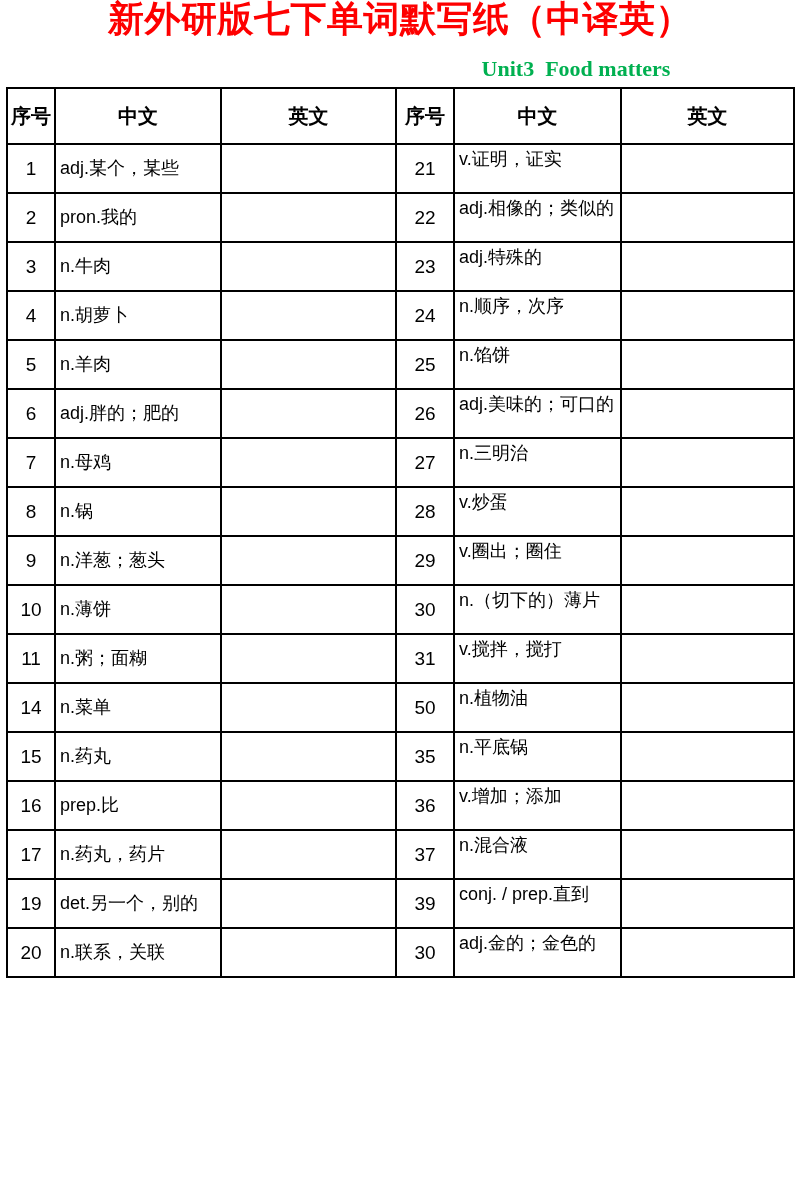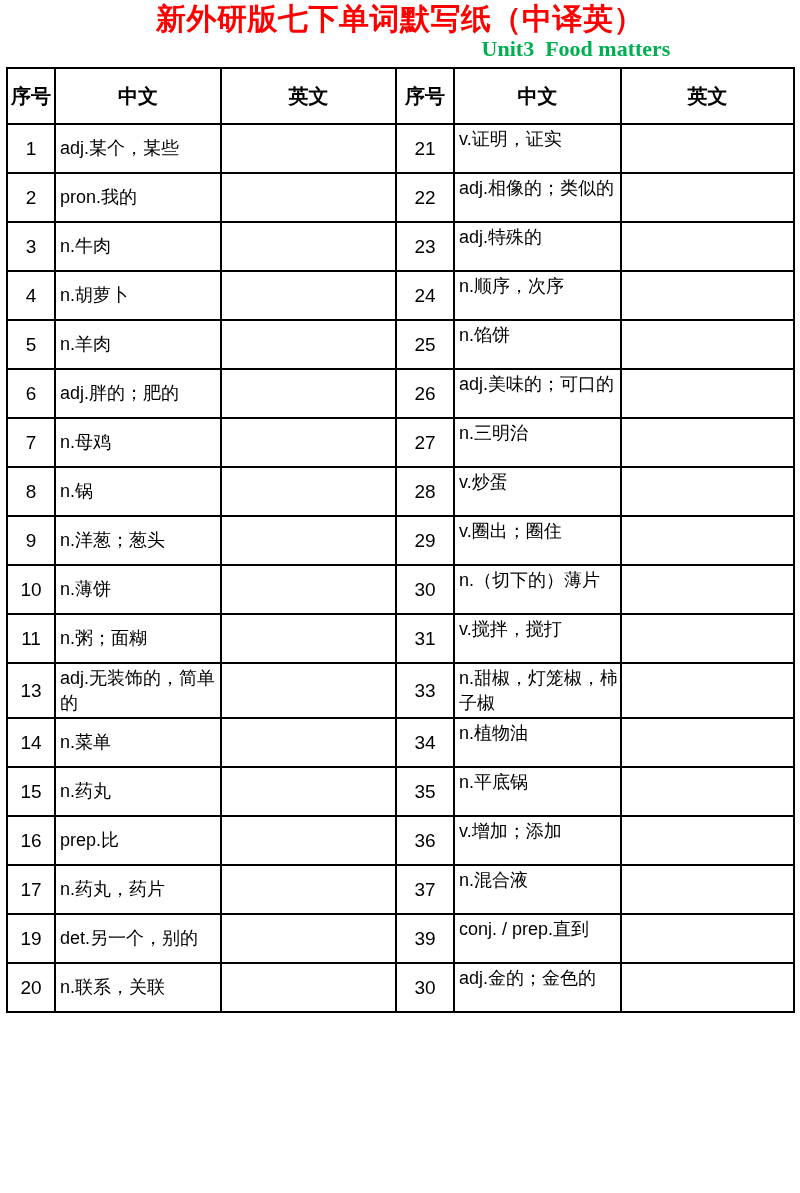--- a/index.html
+++ b/index.html
@@ -6,39 +6,40 @@
   body {
     width: 800px; height: 1193px;
     background: #ffffff;
     overflow: hidden;
     font-family: "Liberation Sans", sans-serif;
     color: #000;
   }
   .title {
     margin-top: 3px;
     text-align: center;
-    font-size: 30px;
+    font-size: 36px;
     font-weight: bold;
     line-height: 31px;
     color: var(--title-color, #fe0000);
     letter-spacing: 0.5px;
     white-space: pre;
   }
   .subtitle-row { height: 30px; }
   .subtitle {
     display: block;
     width: 440px;
     margin-left: 356px;
     text-align: center;
     font-family: "Liberation Serif", serif;
     font-size: 22px;
     font-weight: bold;
     line-height: 30px;
     color: var(--subtitle-color, #00b050);
     white-space: pre;
+    margin-top: 20px;
   }
   table.vocab {
     border-collapse: collapse;
     table-layout: fixed;
     width: 787px;
     margin: 3px 0 4px 6px;
   }
   table.vocab th, table.vocab td {
     border: 2px solid #000;
     overflow: hidden;
@@ -178,32 +179,24 @@
     </tr>
     <tr>
       <td class="no">11</td>
       <td class="cn cn-l">n.粥；面糊</td>
       <td class="en"></td>
       <td class="no">31</td>
       <td class="cn cn-r">v.搅拌，搅打</td>
       <td class="en"></td>
     </tr>
     <tr>
-      <td class="no">13</td>
-      <td class="cn cn-l">adj.无装饰的，简单的</td>
-      <td class="en"></td>
-      <td class="no">33</td>
-      <td class="cn cn-r">n.甜椒，灯笼椒，柿子椒</td>
-      <td class="en"></td>
-    </tr>
-    <tr>
       <td class="no">14</td>
       <td class="cn cn-l">n.菜单</td>
       <td class="en"></td>
-      <td class="no">34</td>
+      <td class="no">50</td>
       <td class="cn cn-r">n.植物油</td>
       <td class="en"></td>
     </tr>
     <tr>
       <td class="no">15</td>
       <td class="cn cn-l">n.药丸</td>
       <td class="en"></td>
       <td class="no">35</td>
       <td class="cn cn-r">n.平底锅</td>
       <td class="en"></td>

